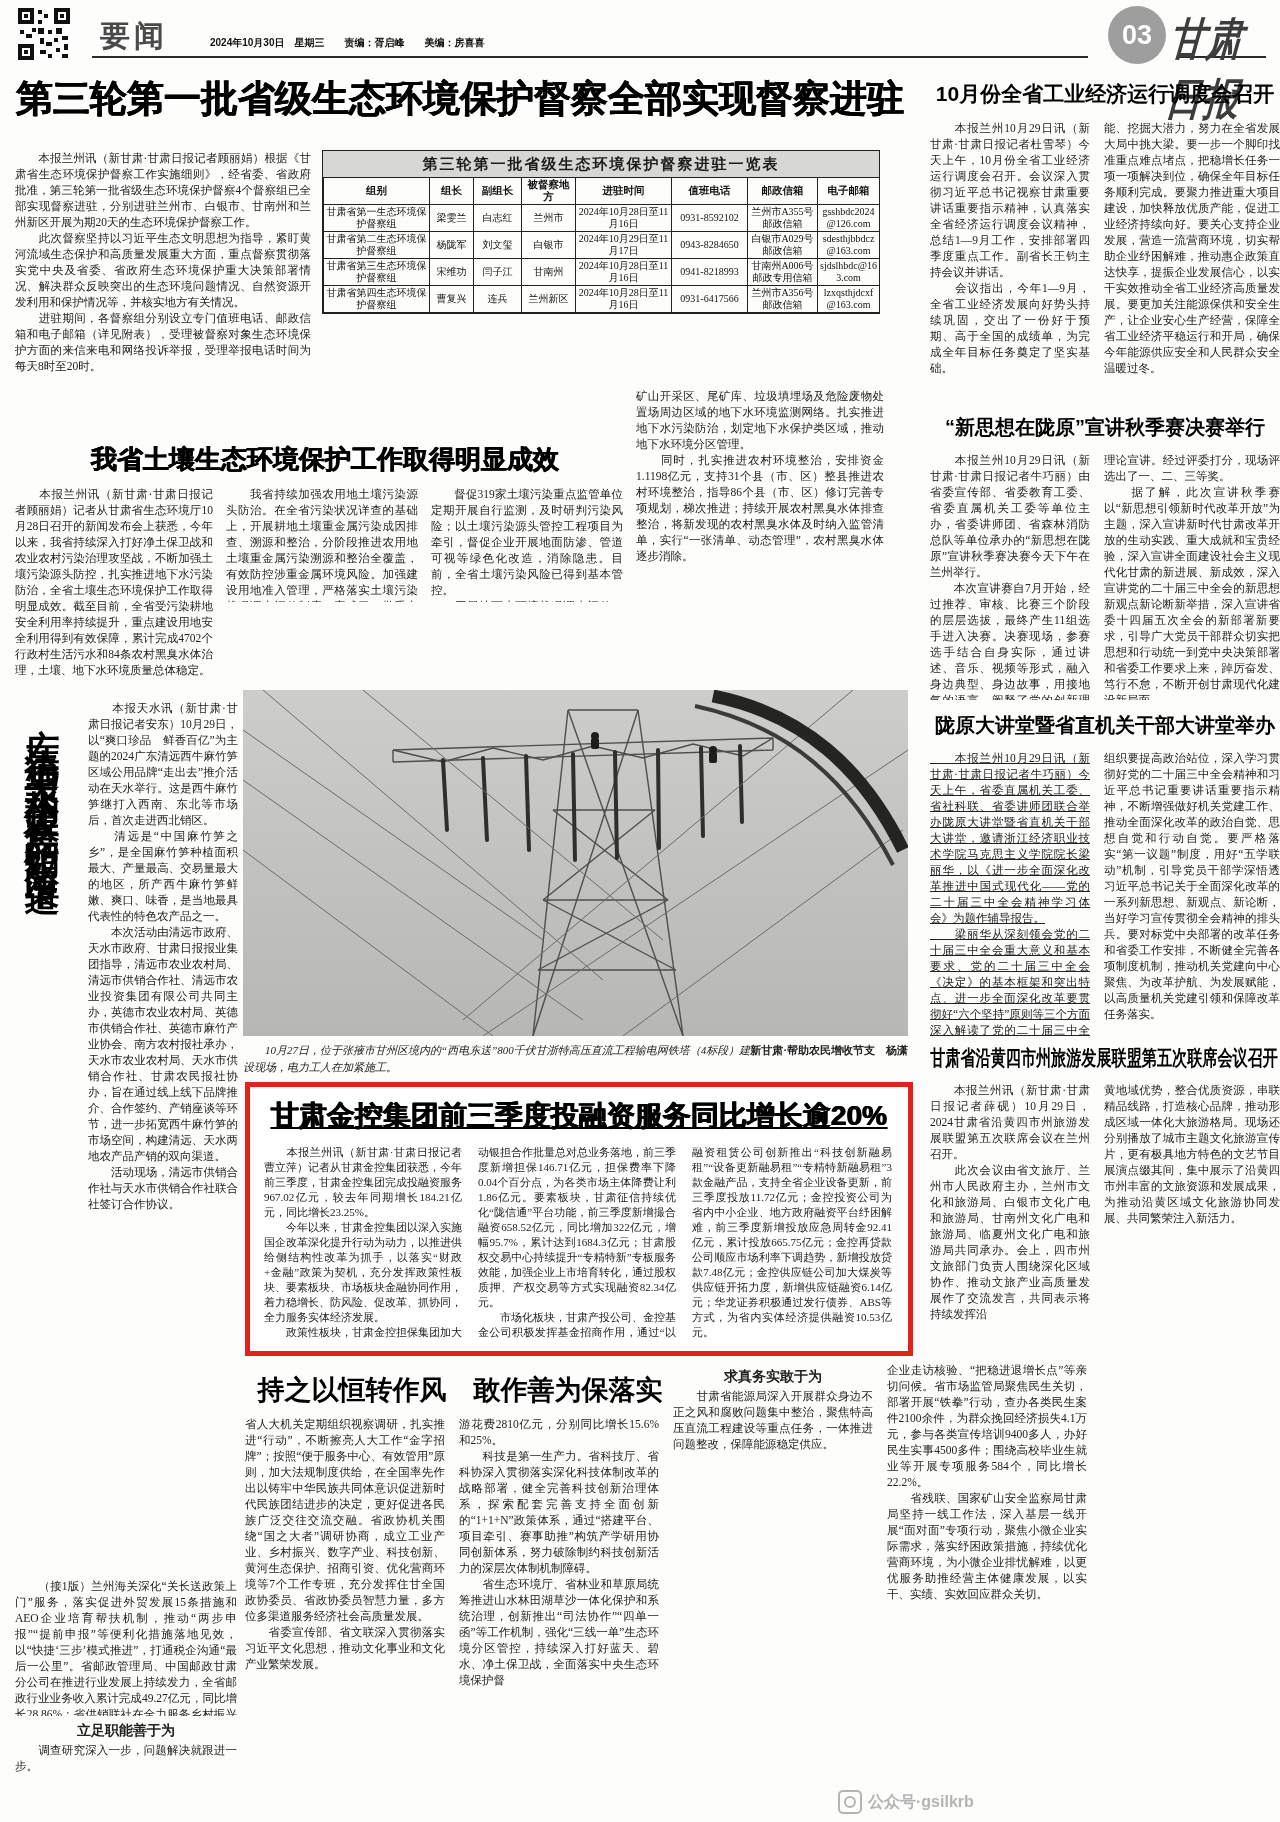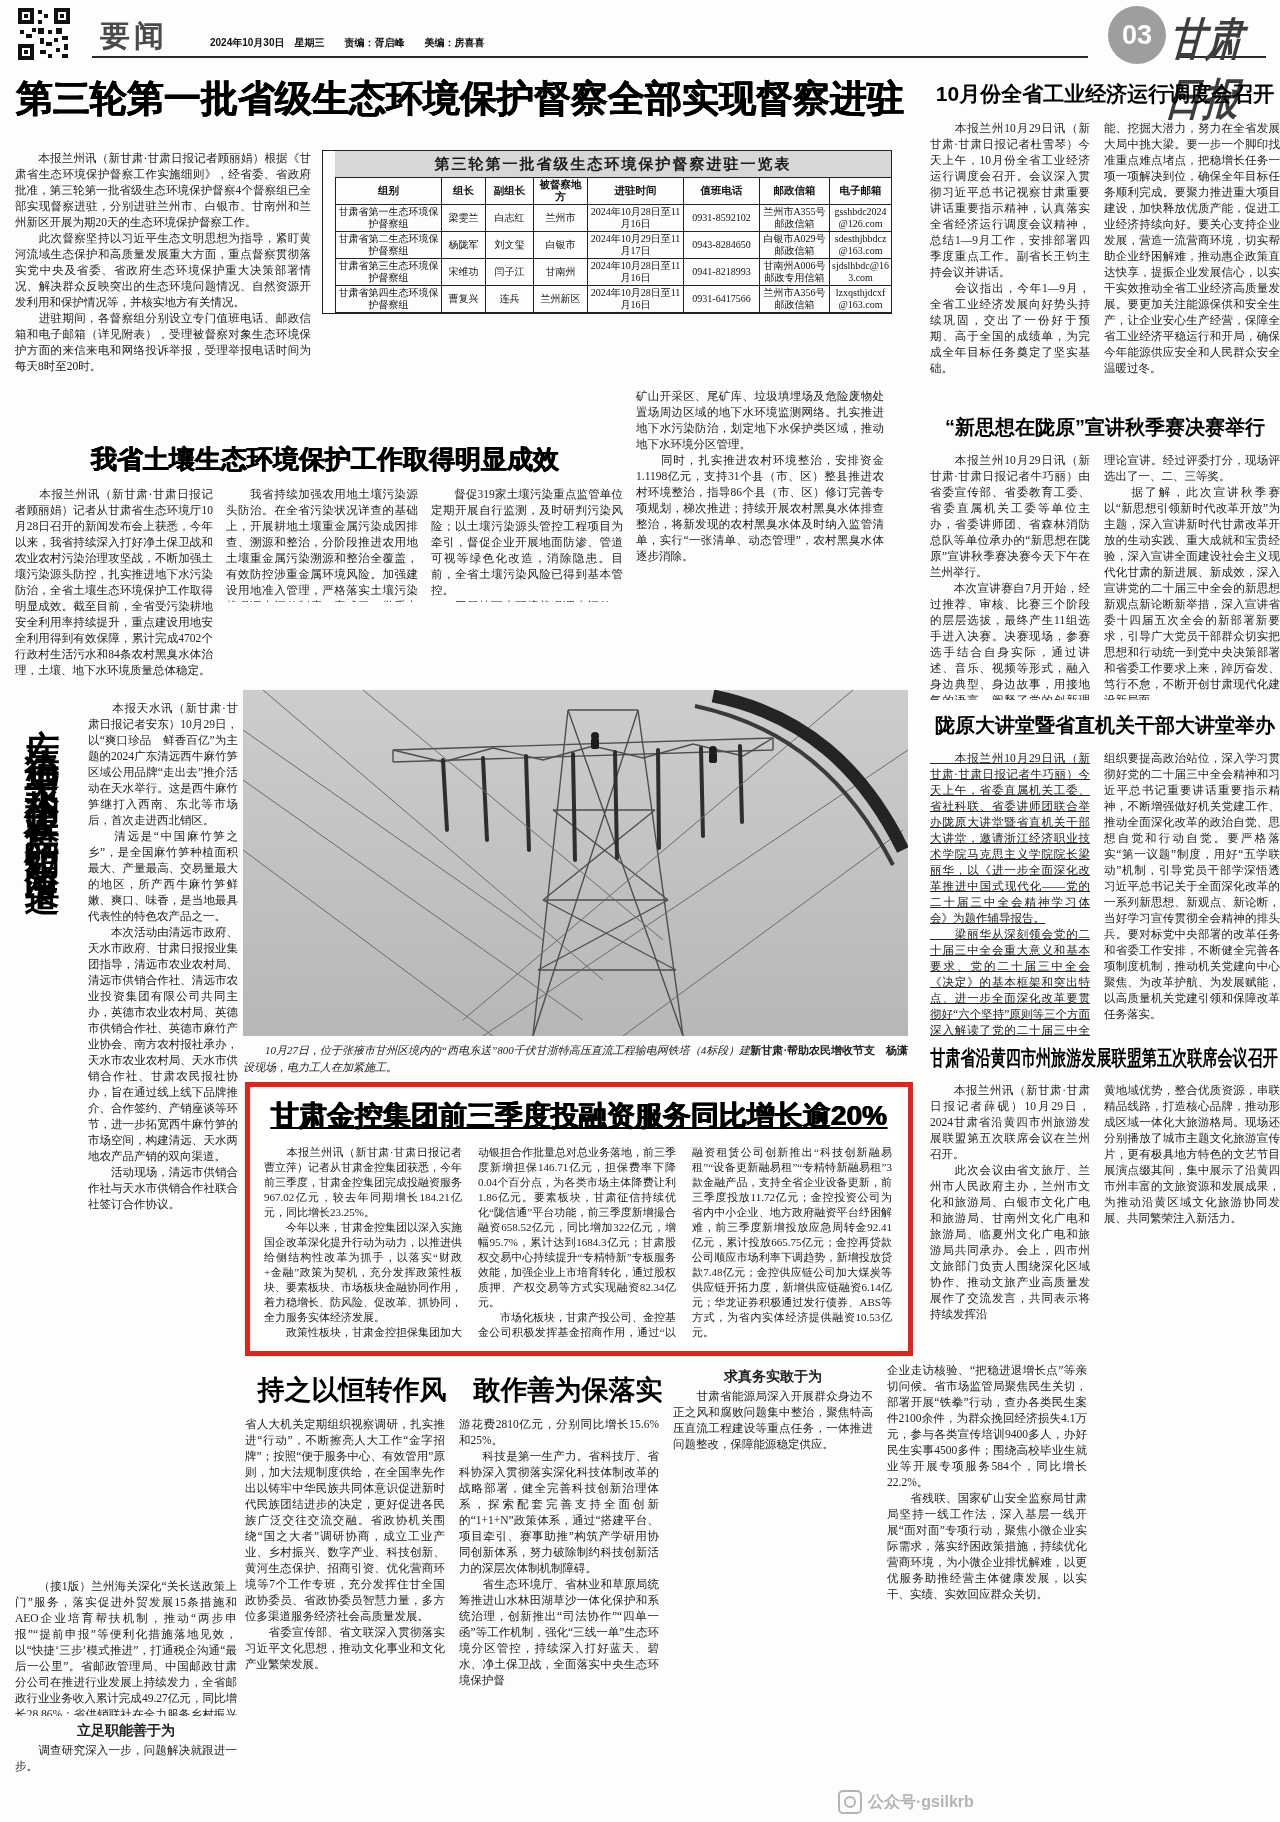--- a/index.html
+++ b/index.html
@@ -14,21 +14,21 @@
   
   .section-label{font-family:Liberation Sans, sans-serif;font-size:30px;font-weight:900;color:#4a4a4a;letter-spacing:4px;}
   .dateline{font-size:10px;font-weight:bold;color:#111;font-family:"Liberation Sans",sans-serif;}
   .rule{background:#2b2b2b;}
   .page-circle{width:58px;height:58px;border-radius:50%;background:#9e9e9e;color:#fff;
                font-family:"Liberation Sans",sans-serif;font-size:27px;font-weight:bold;
                display:flex;align-items:center;justify-content:center;}
   .masthead{font-size:36px;font-weight:900;color:#3d3d3d;letter-spacing:1px;
             transform:scaleY(1.22) skewX(-5deg);transform-origin:left top;font-style:italic;}
   
-  .tbl-wrap{border:1.5px solid #222;padding-left:12px;}
+  .tbl-wrap{border:1.5px solid #222;}
   .tbl-title{background:#d7d7d5;font-family:"Liberation Sans",sans-serif;font-weight:bold;
              font-size:15px;text-align:center;line-height:26px;height:26px;letter-spacing:2px;}
   table.insp{border-collapse:collapse;width:100%;table-layout:fixed;}
   table.insp th,table.insp td{border:1px solid #222;font-size:10px;line-height:12px;
              text-align:center;padding:1px 2px;word-break:break-all;color:#111;}
   table.insp th{font-weight:bold;font-size:10.5px;}
   
   .caption{font-size:11px;line-height:17px;color:#222;font-style:italic;text-align:justify;}
   .caption .credit{float:right;font-weight:bold;font-style:normal;}
   

